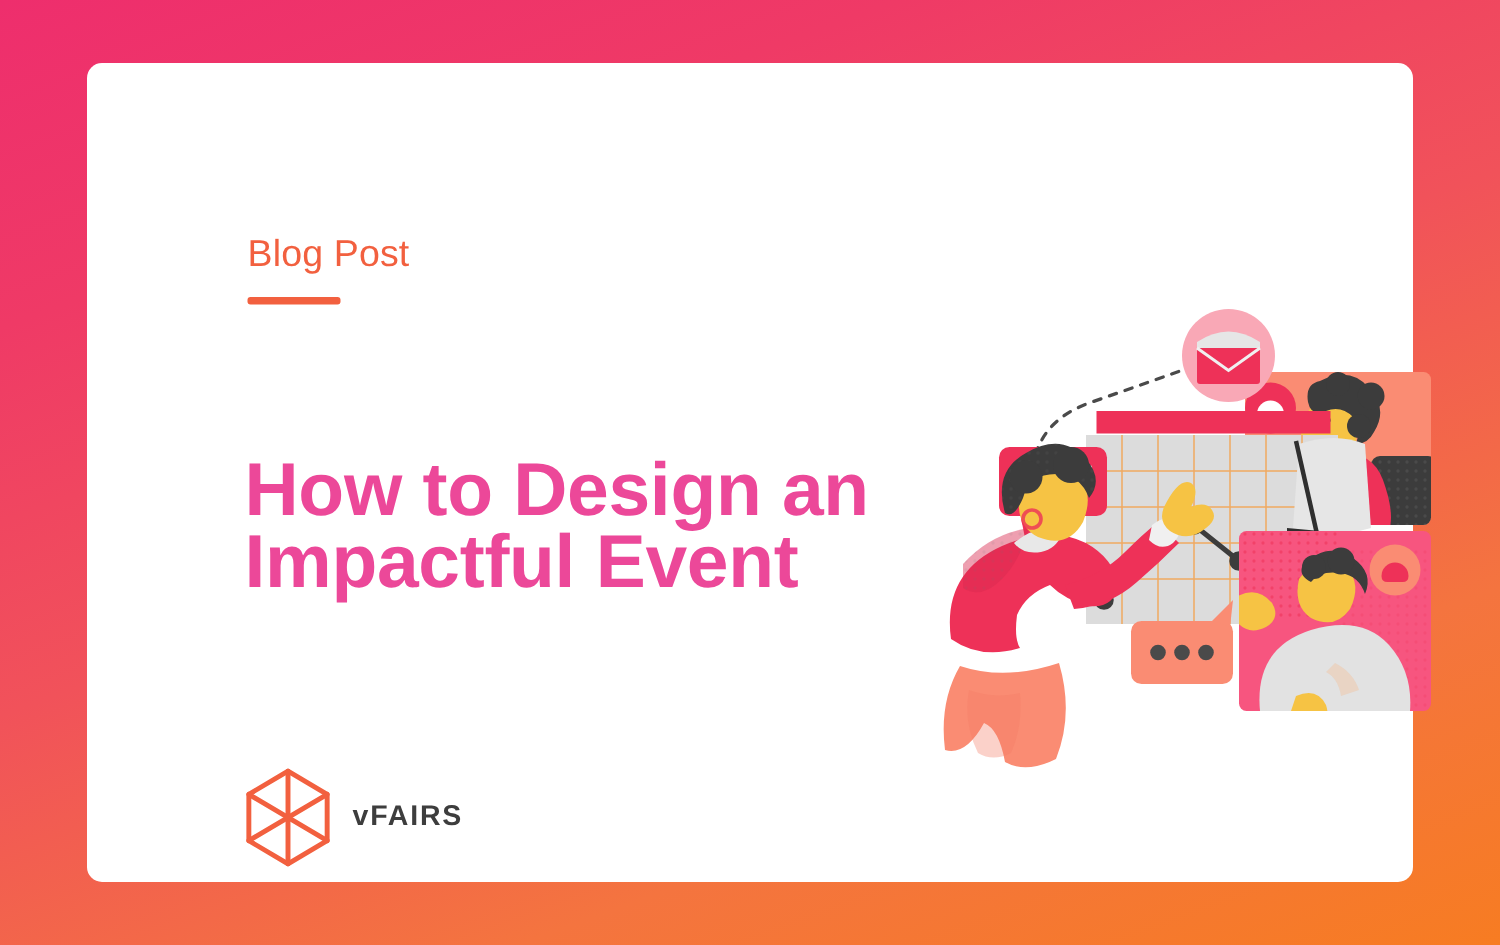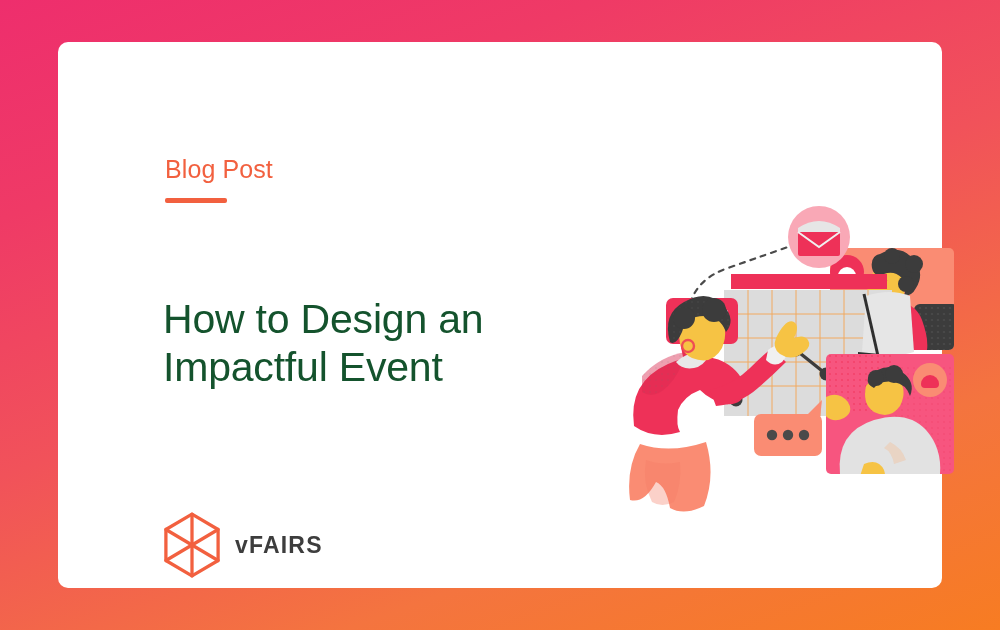--- a/index.html
+++ b/index.html
@@ -20,29 +20,29 @@
     position:absolute;left:107px;top:115px;
     font-size:25px;font-weight:400;letter-spacing:.1px;
     color:#f2603f;line-height:1;
   }
   .eyebrow-rule{
     position:absolute;left:107px;top:156px;width:62px;height:5px;
     background:#f2603f;border-radius:2px;
   }
   .headline{
     position:absolute;left:105px;top:226px;width:430px;
-    font-size:41px;font-weight:400;line-height:48px;
-    color:#14532d;letter-spacing:-0.2px;
+    font-size:50px;font-weight:700;line-height:48px;
+    color:#ec4899;letter-spacing:-0.2px;
   }
   .headline .ln{display:block;}
 
   .logo{position:absolute;left:105px;top:470px;display:flex;align-items:center;gap:14px;}
   .logo-mark{width:58px;height:66px;display:block;}
   .logo-word{
-    font-size:23px;font-weight:bold;letter-spacing:1.2px;color:#3d3d3d;
+    font-size:19px;font-weight:bold;letter-spacing:1.2px;color:#3d3d3d;
     font-family:"Liberation Sans", sans-serif;
     text-align:right;
   }
 
   
   .illo{position:absolute;left:560px;top:150px;width:360px;height:330px;}
   .illo svg{display:block;}
 </style>
 </head>
 <body>

